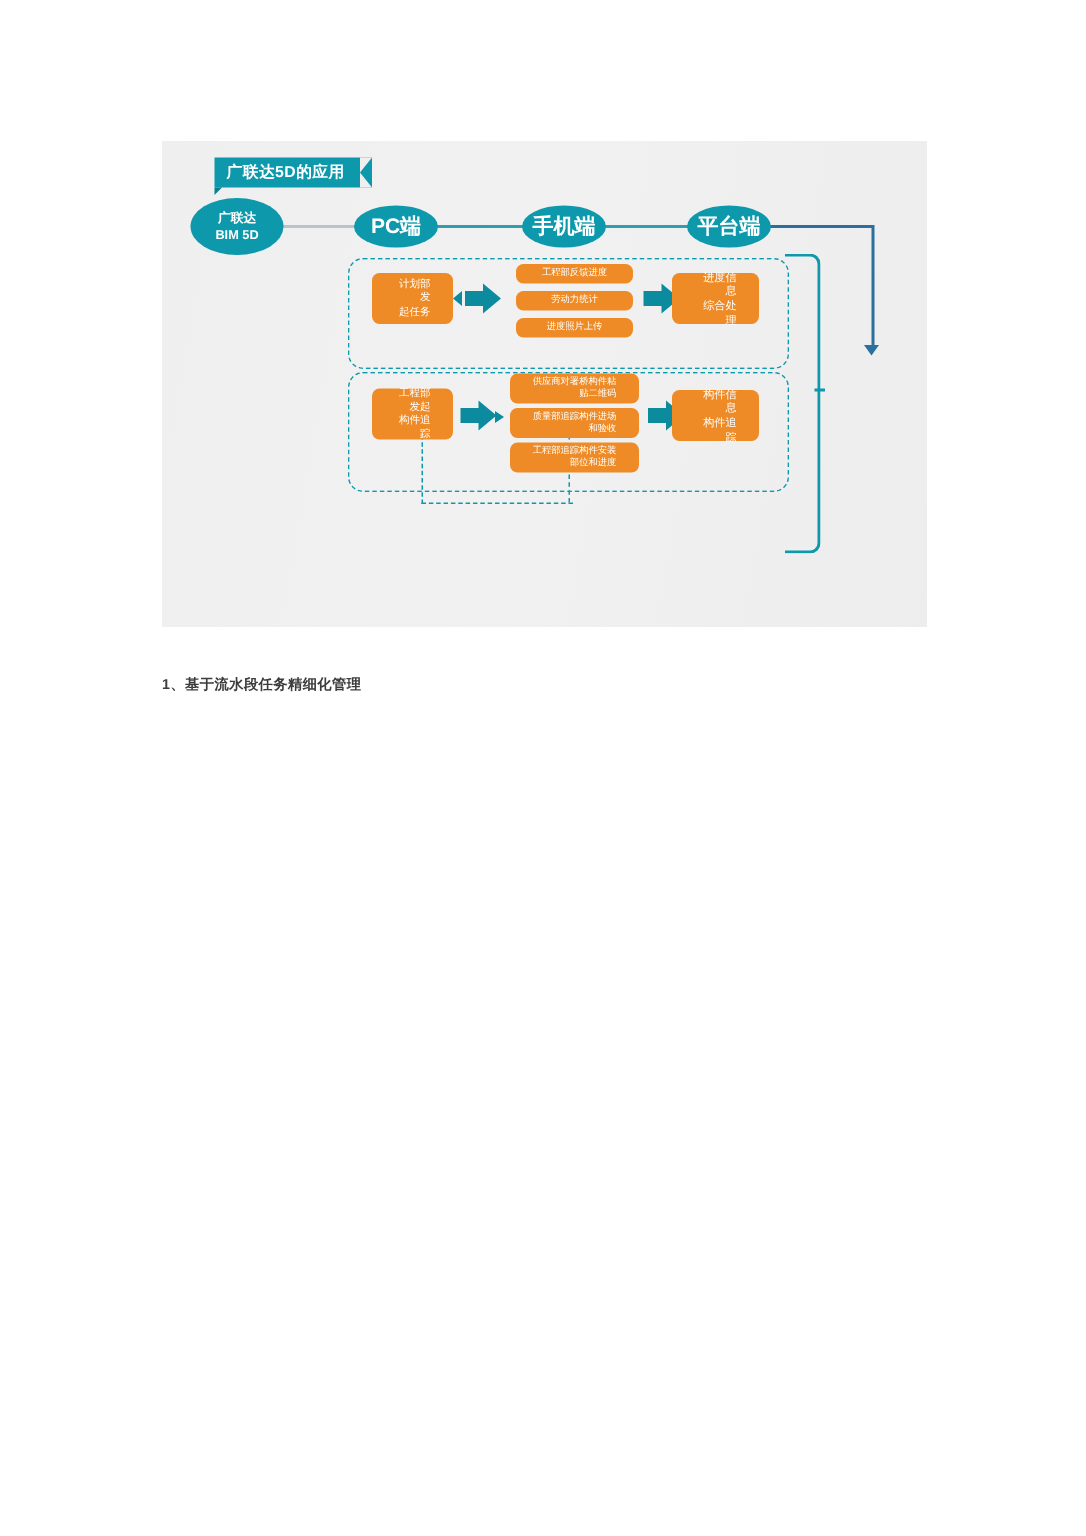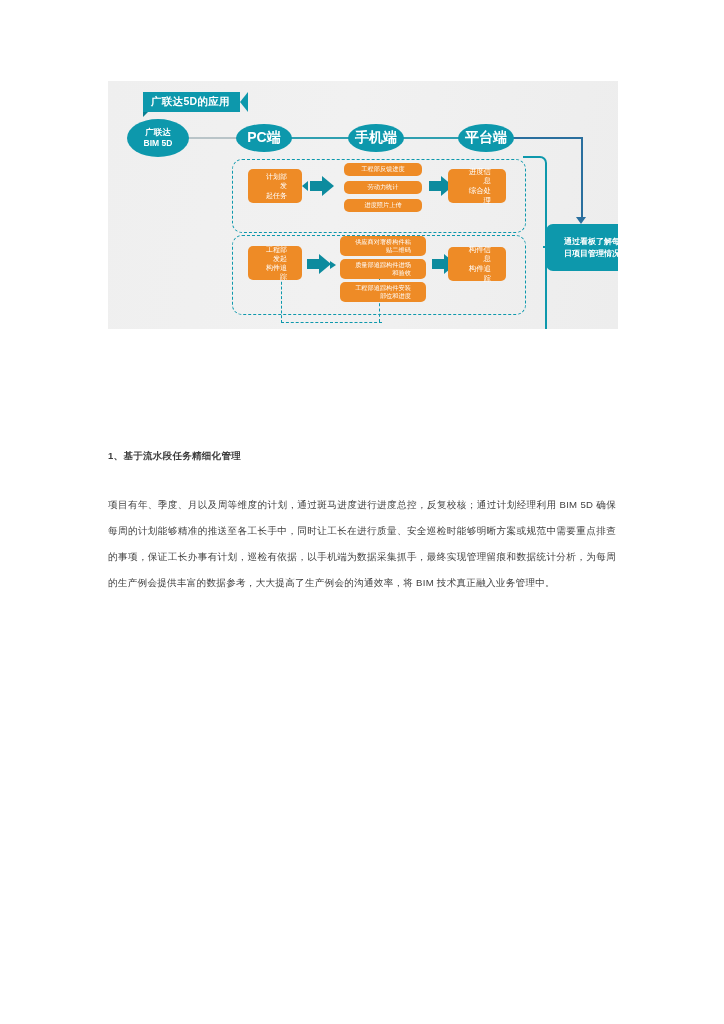--- a/index.html
+++ b/index.html
@@ -7,21 +7,21 @@
     width:724px;height:1024px;
     background:#ffffff;
     font-family:"Liberation Sans","DejaVu Sans",sans-serif;
     -webkit-font-smoothing:antialiased;
     overflow:hidden;
   }
   .page{position:relative;width:724px;height:1024px;background:#fff;}
 
   
   .figure{
-    position:absolute;left:108px;top:81px;width:510px;height:248px;
+    position:absolute;left:108px;top:94px;width:510px;height:324px;
     background:linear-gradient(100deg,#efefef 0%,#f1f1f1 45%,#ededed 100%);
     overflow:hidden;
   }
 
   
   .ribbon{
     position:absolute;left:35px;top:11px;height:20px;
     background:#0d98ac;color:#ffffff;
     display:flex;align-items:center;
     padding:0 18px 0 8px;
@@ -234,20 +234,17 @@
 和验收</div>
     <div class="obox" id="ob-m12">工程部追踪构件安装
 部位和进度</div>
     <div class="farrow" id="fa-3">
       <span class="shaft"></span>
         <span class="head"></span>
     </div>
     <div class="obox" id="ob-r1">构件信息
 构件追踪</div>
 
-    <div class="resultbox">通过看板了解每
-日项目管理情况</div>
   </div>
 
   <div class="heading">1、基于流水段任务精细化管理</div>
-  <div class="para">项目有年、季度、月以及周等维度的计划，通过斑马进度进行进度总控，反复校核；通过计划经理利用 BIM 5D 确保每周的计划能够精准的推送至各工长手中，同时让工长在进行质量、安全巡检时能够明晰方案或规范中需要重点排查的事项，保证工长办事有计划，巡检有依据，以手机端为数据采集抓手，最终实现管理留痕和数据统计分析，为每周的生产例会提供丰富的数据参考，大大提高了生产例会的沟通效率，将 BIM 技术真正融入业务管理中。</div>
 
 </div>
 
 </body></html>

